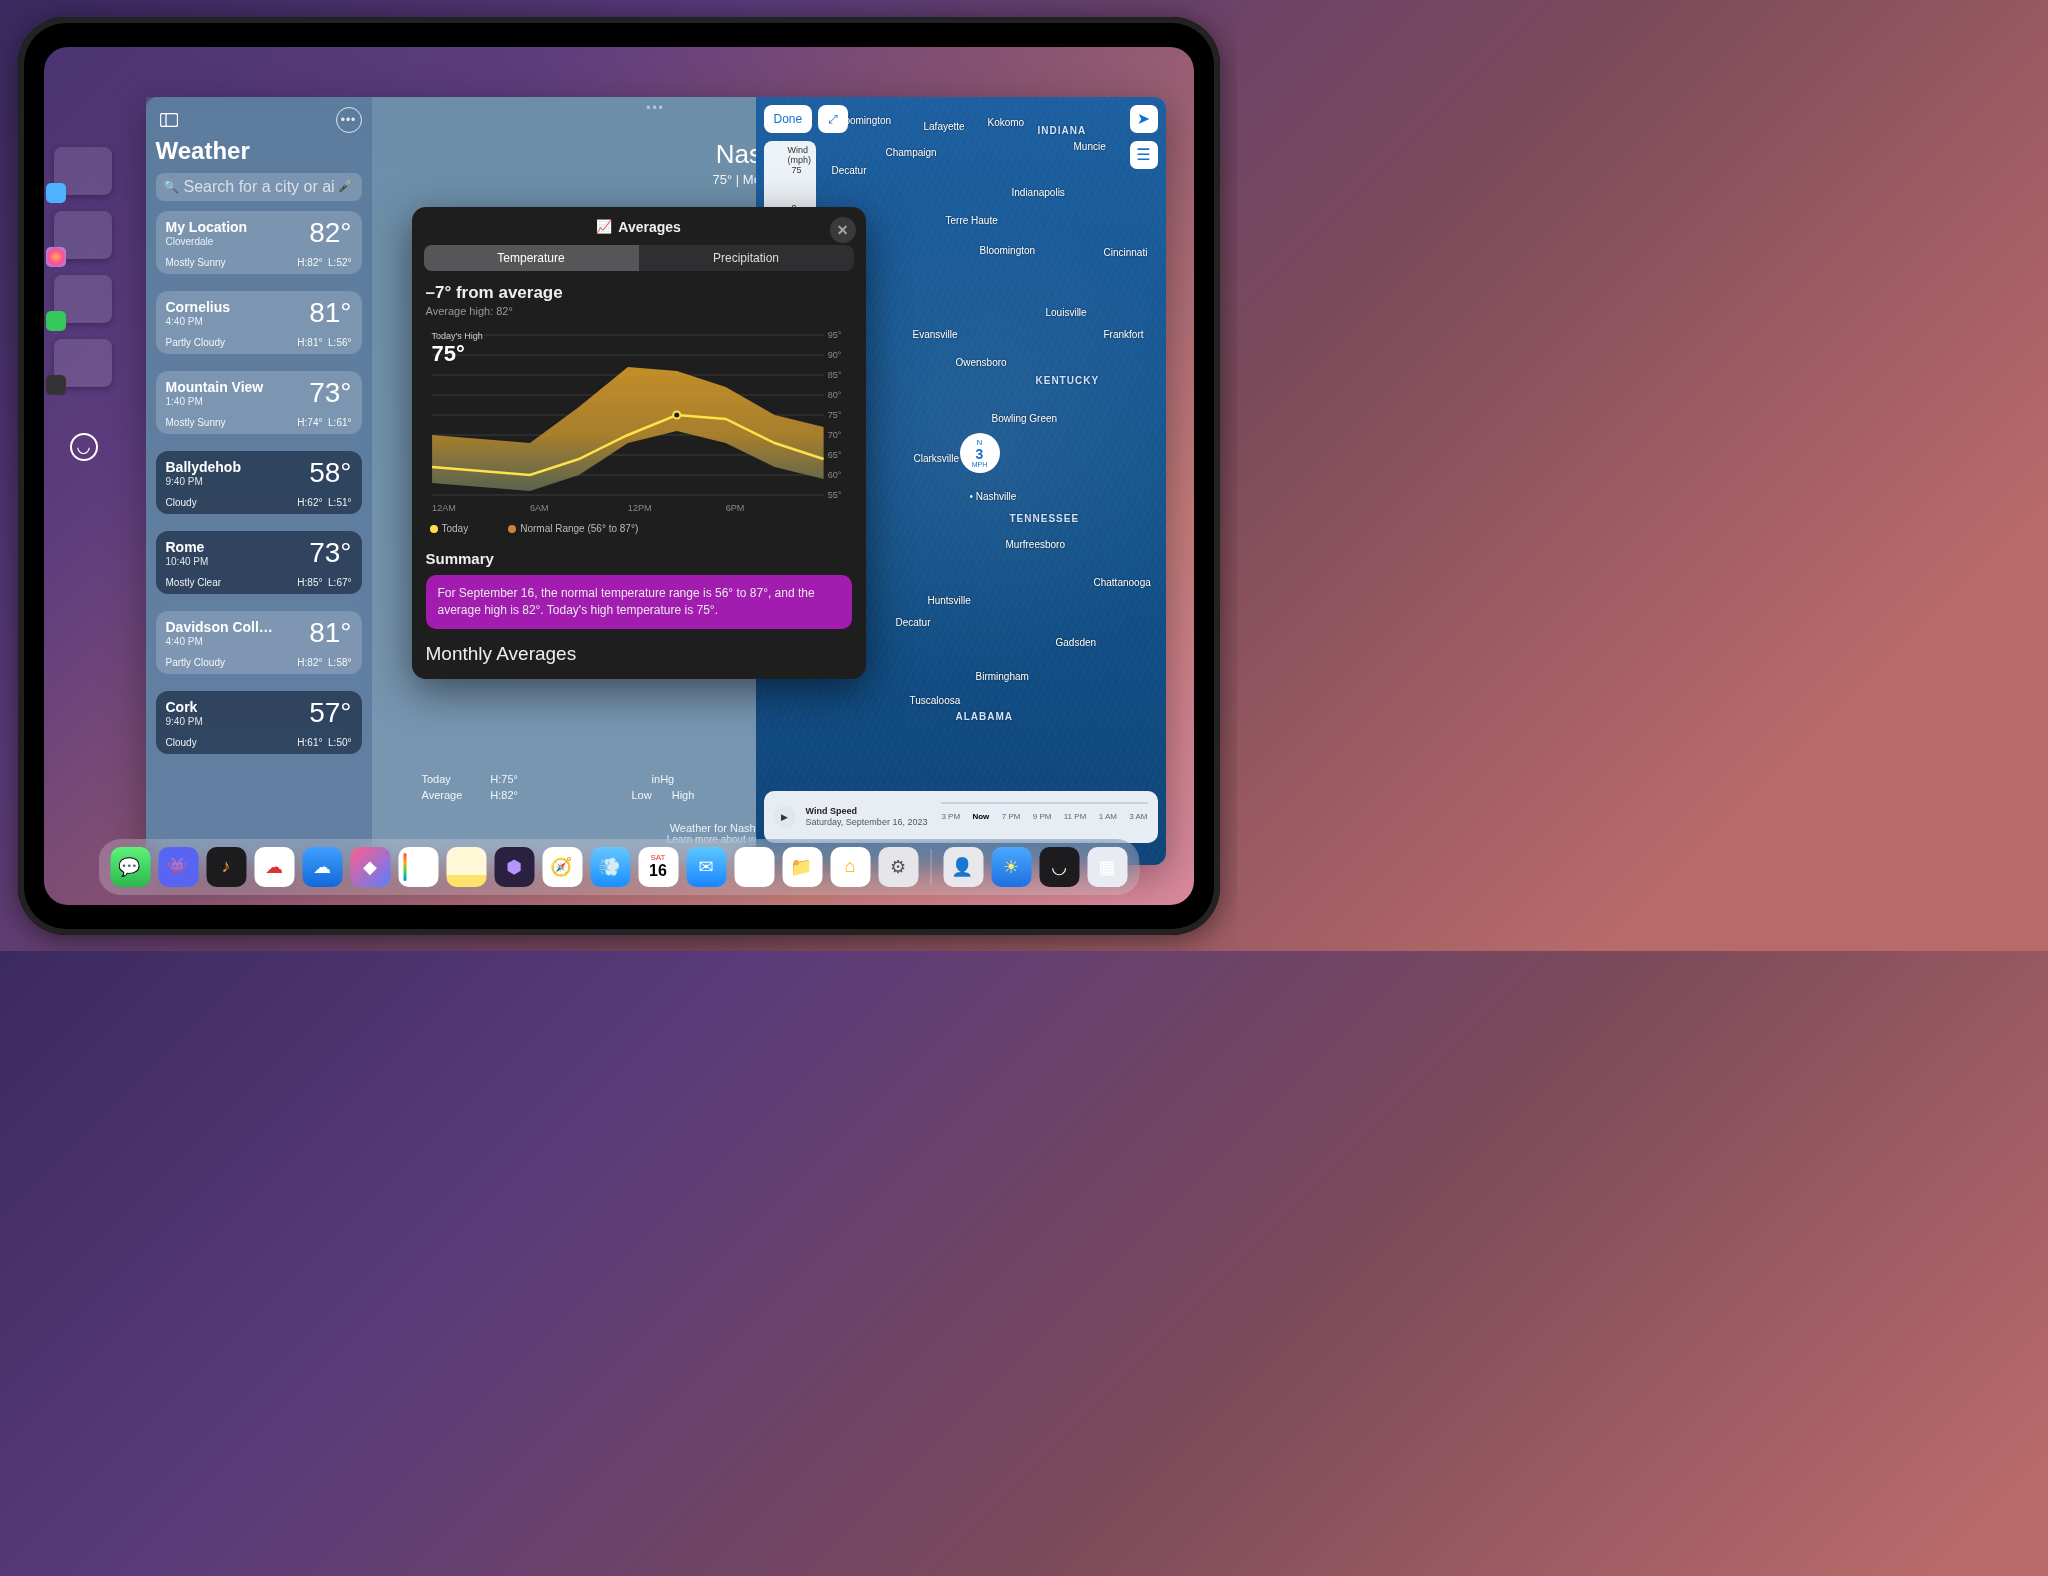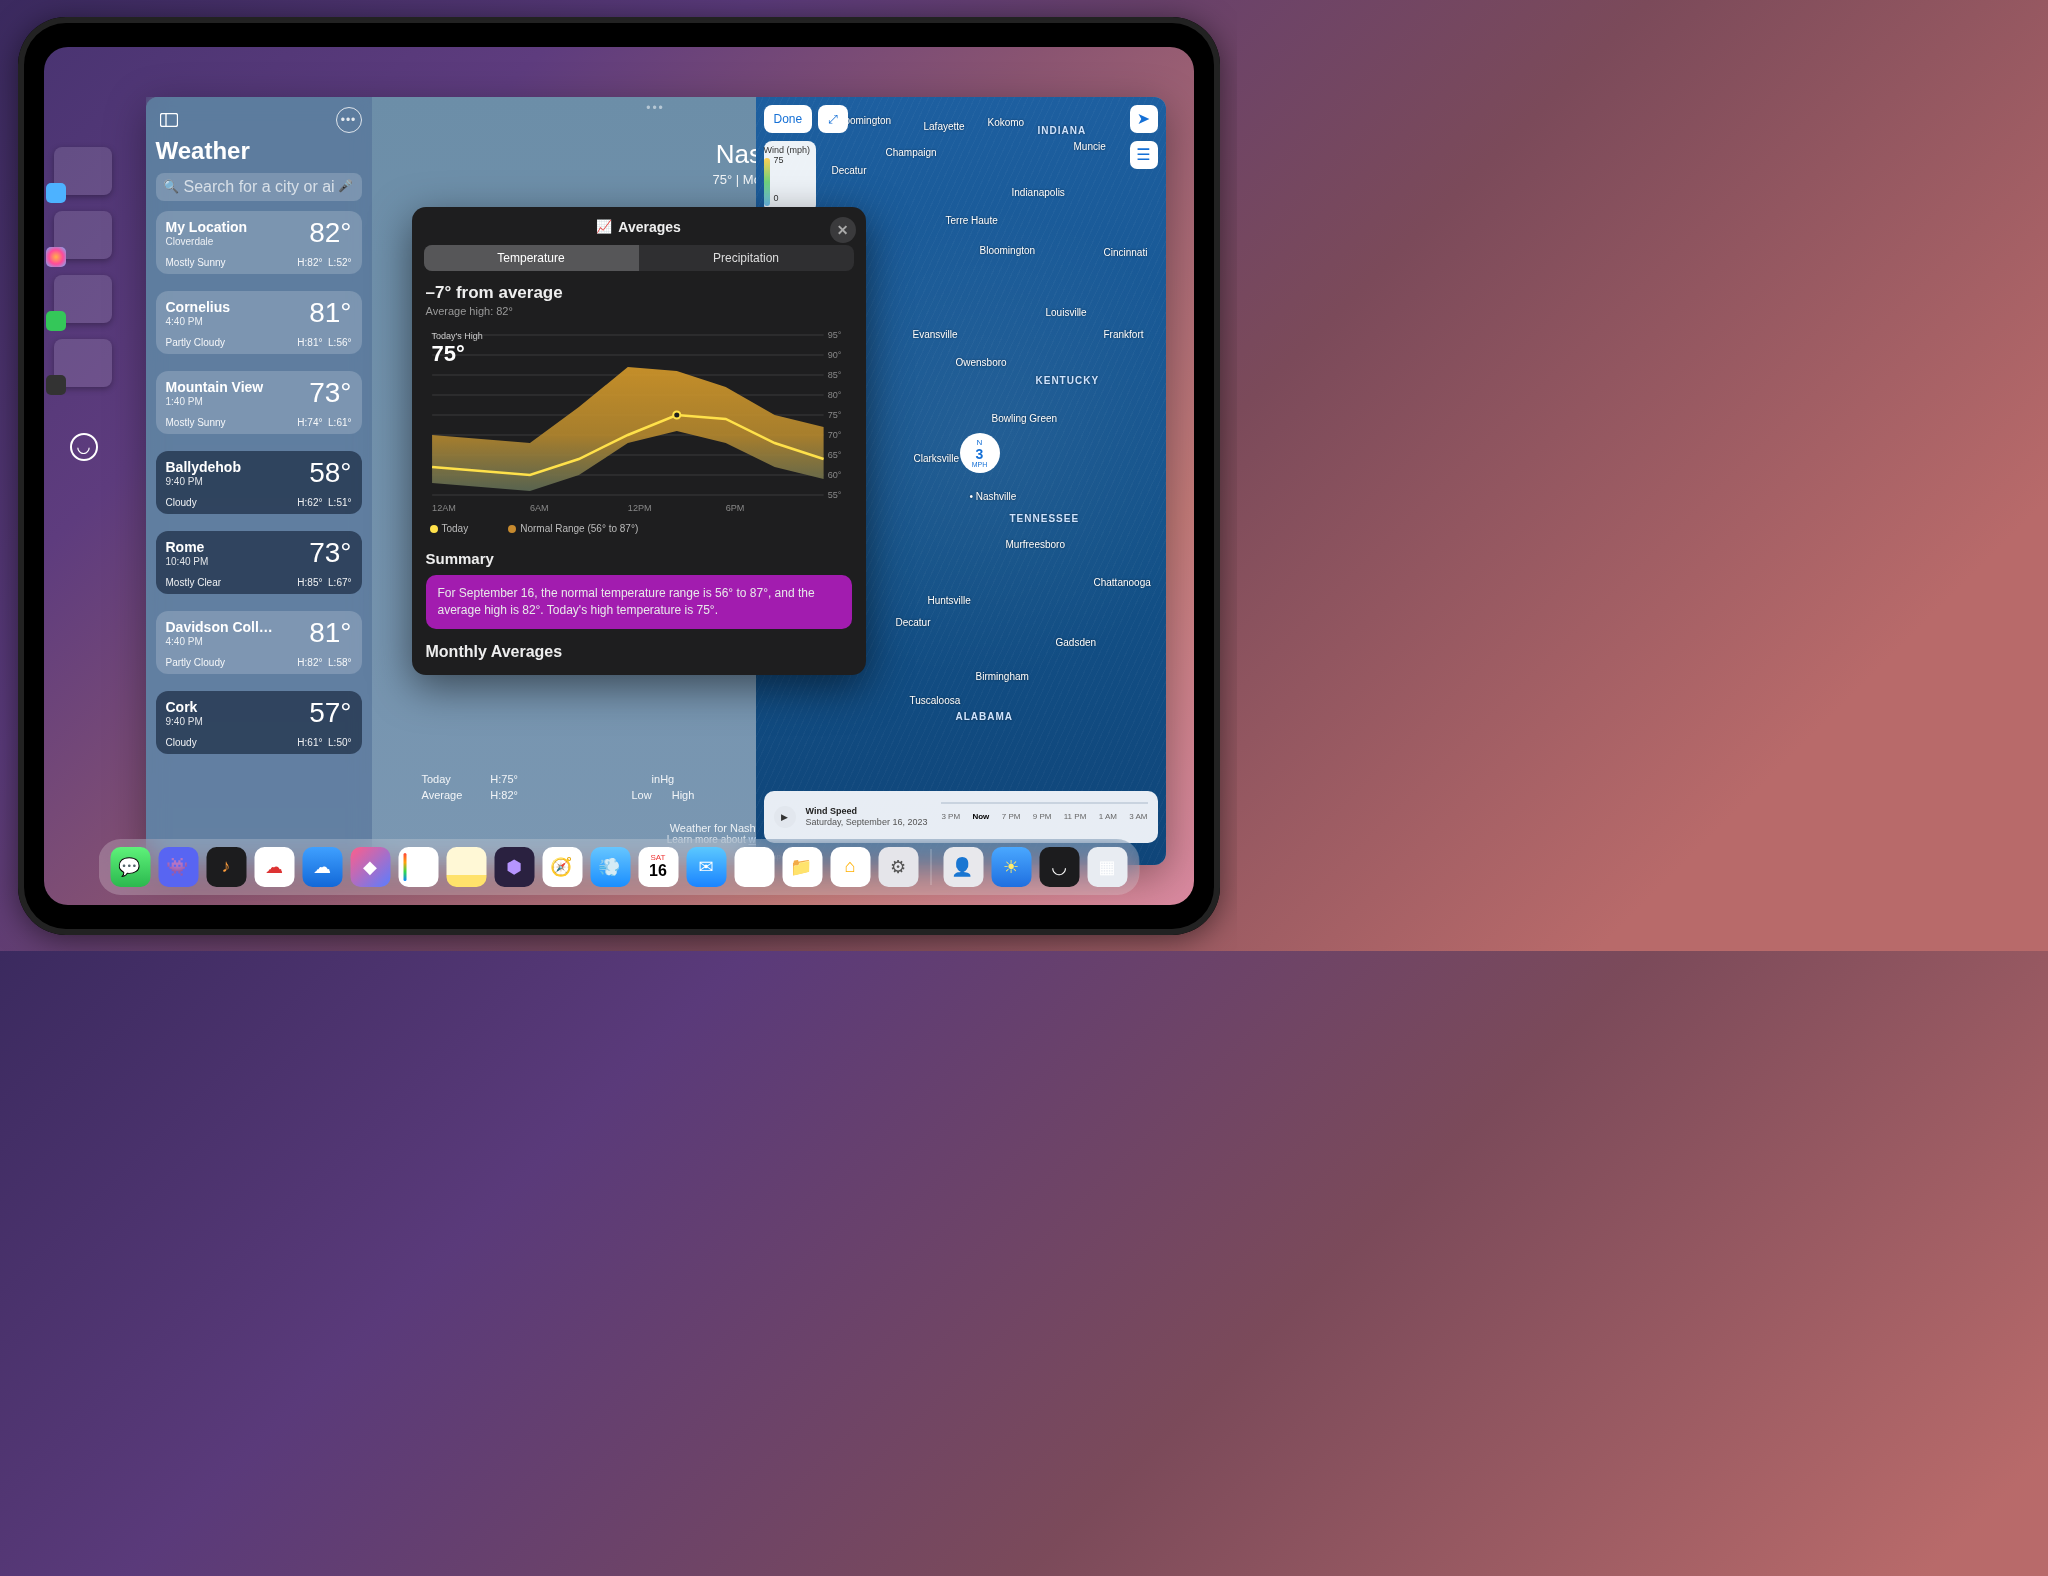--- a/index.html
+++ b/index.html
@@ -110,21 +110,21 @@
     overflow:hidden;
   }
   .map::before{content:'';position:absolute;inset:0;
     background:
       repeating-linear-gradient(115deg, rgba(255,255,255,.06) 0 1px, transparent 1px 6px);
     opacity:.5;}
   .map-toolbar{position:absolute;top:8px;left:8px;display:flex;gap:6px;z-index:2;}
   .pill{background:#fff;border-radius:8px;padding:4px 10px;font-size:12px;color:#1570d6;display:flex;align-items:center;gap:4px;height:28px;}
   .map-icons{position:absolute;top:8px;right:8px;display:flex;flex-direction:column;gap:8px;z-index:2;}
   .sq{width:28px;height:28px;background:#fff;border-radius:7px;display:flex;align-items:center;justify-content:center;color:#1570d6;}
-  .wind-legend{position:absolute;top:44px;left:8px;background:rgba(255,255,255,.92);border-radius:8px;padding:4px 0;font-size:9px;color:#333;z-index:2;width:52px;}
+  .wind-legend{position:absolute;top:44px;left:8px;background:rgba(255,255,255,.92);border-radius:8px;padding:4px 24px;font-size:9px;color:#333;z-index:2;width:52px;}
   .wind-legend .bar{width:6px;height:48px;background:linear-gradient(#ffcf52,#6fd37c,#6fbff0);margin:3px 0;border-radius:3px;}
 
   
   .maplabel{position:absolute;color:#fff;font-size:10px;text-shadow:0 0 2px rgba(0,0,0,.6);white-space:nowrap;z-index:1;}
   .statelabel{color:#cfe4ff;font-size:10px;letter-spacing:1px;font-weight:600;}
   .wind-badge{position:absolute;width:40px;height:40px;border-radius:50%;background:#fff;display:flex;flex-direction:column;align-items:center;justify-content:center;color:#1570d6;font-size:9px;z-index:2;}
   .wind-badge .n{font-size:8px;}.wind-badge .v{font-size:14px;font-weight:700;line-height:1;}.wind-badge .u{font-size:7px;}
 
   .timeline{position:absolute;bottom:22px;left:8px;right:8px;height:52px;background:rgba(245,248,252,.94);border-radius:10px;display:flex;align-items:center;padding:6px 10px;gap:10px;font-size:9px;color:#555;z-index:3;}
   .timeline .play{width:22px;height:22px;border-radius:50%;background:#e2e7ee;display:flex;align-items:center;justify-content:center;color:#333;}
@@ -159,21 +159,21 @@
   .x-axis text{fill:#888;font-size:9px;}
   .gridline{stroke:#3a3a3c;stroke-width:1;}
   .today-box{position:absolute;left:6px;top:4px;font-size:9px;color:#ccc;}
   .today-box .big{font-size:22px;font-weight:600;color:#fff;}
   .legend{display:flex;gap:40px;font-size:10px;color:#bbb;margin:6px 4px 0;}
   .legend .dot{display:inline-block;width:8px;height:8px;border-radius:50%;margin-right:4px;vertical-align:middle;}
   .dot.today{background:#ffe14a;}
   .dot.norm{background:#c78a2e;}
   .sec-title{font-size:15px;font-weight:600;margin:16px 0 8px;}
   .summary-box{background:#a21caf;border-radius:10px;padding:10px 12px;font-size:12px;color:#e8e8ea;line-height:1.45;margin-bottom:14px;}
-  .monthly{font-size:16px;font-weight:700;padding:0 14px;}
+  .monthly{font-size:19px;font-weight:400;padding:0 14px;}
 
   
   .dock{
     position:absolute;bottom:10px;left:50%;transform:translateX(-50%);
     display:flex;align-items:center;gap:8px;
     background:rgba(255,255,255,.22);backdrop-filter:blur(14px);
     padding:8px 12px;border-radius:22px;
     z-index:50;
   }
   .dock .app{width:40px;height:40px;border-radius:10px;display:flex;align-items:center;justify-content:center;font-size:18px;color:#fff;}

